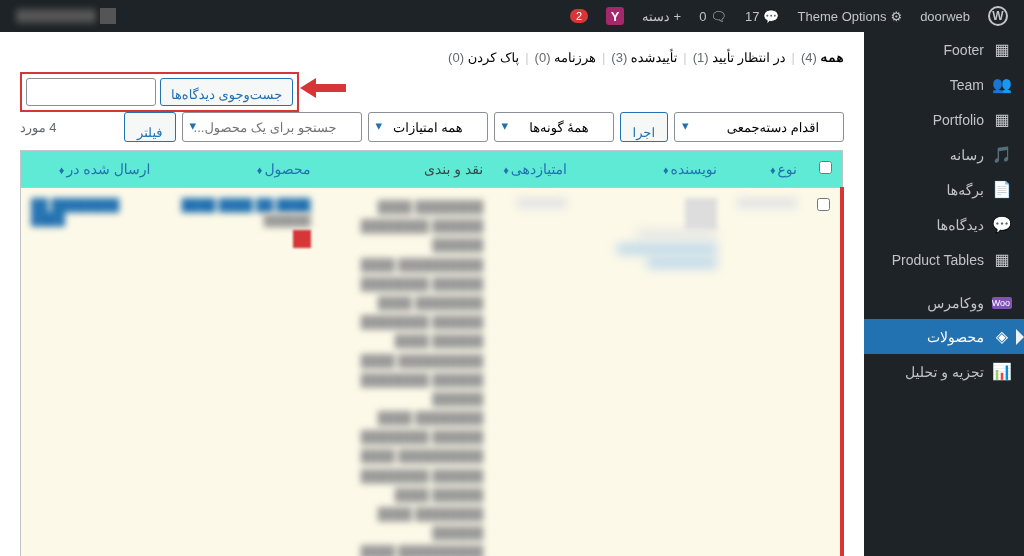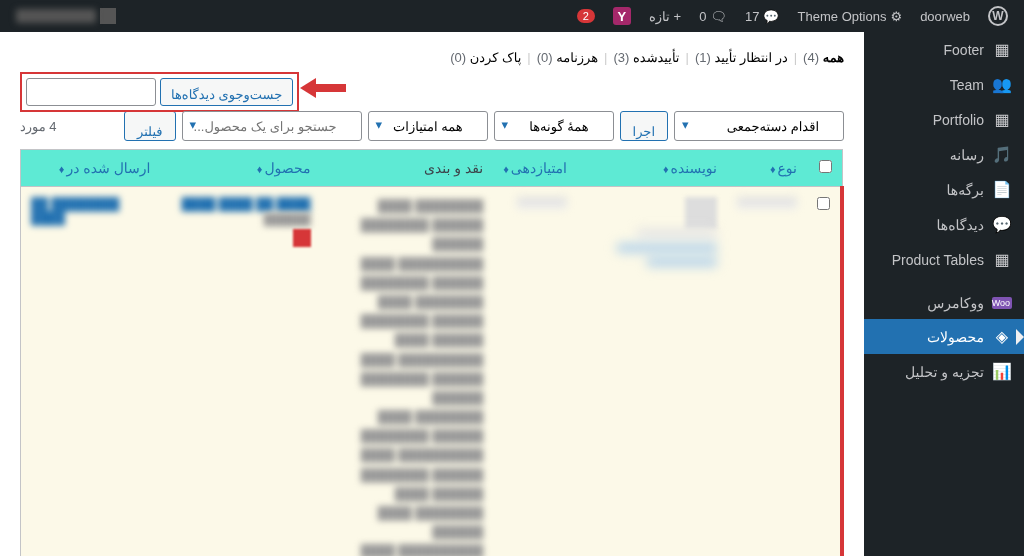--- a/index.html
+++ b/index.html
@@ -26,21 +26,21 @@
 .sub-badge { background: #d63638; color: #fff; border-radius: 9px; padding: 0 6px; font-size: 10px; margin-right: 4px; }
 
 
 .main { margin-right: 160px; margin-top: 32px; padding: 0; }
 .content-wrap { background: #fff; margin: 0; padding: 10px 20px 20px; }
 
 
 .subsubsub { display: flex; gap: 4px; padding: 8px 0; font-size: 13px; color: #646970; }
 .subsubsub a { color: #000000; text-decoration: none; cursor: pointer; }
 .subsubsub .count { color: #646970; }
-.subsubsub .current { color: #000; font-weight: 600; }
+.subsubsub .current { color: #000; font-weight: 600; font-family: Liberation Mono, monospace; }
 .subsubsub .sep { color: #ccc; padding: 0 2px; }
 
 
 .search-wrap { position: absolute; left: 20px; top: 40px; display: flex; gap: 4px; border: 2px solid #d63638; padding: 4px; }
 .search-input { width: 130px; height: 28px; border: 1px solid #8c8f94; border-radius: 3px; padding: 0 8px; direction: rtl; }
 .search-btn { background: #f6f7f7; border: 1px solid #2271b1; color: #2271b1; padding: 8px 10px; height: 28px; border-radius: 3px; cursor: pointer; font-size: 13px; }
 
 
 .red-arrow { position: absolute; left: 290px; top: 42px; width: 60px; height: 26px; }
 .red-arrow::before { content: ""; position: absolute; left: 0; top: 4px; border: 10px solid transparent; border-right: 16px solid #d63638; }
@@ -97,21 +97,21 @@
     <div class="topbar-item">
         <span>💬</span>
         <span>17</span>
       </div>
     <div class="topbar-item">
         <span>🗨</span>
         <span>0</span>
       </div>
     <div class="topbar-item">
         <span>+</span>
-        <span>تازه</span>
+        <span>دسته</span>
       </div>
     <div class="topbar-item">
         <span class="yoast-badge">Y</span>
       </div>
     <div class="topbar-item">
         <span class="badge-red">2</span>
       </div>
   </div>
   <div class="topbar-left">
     <div class="topbar-item">

